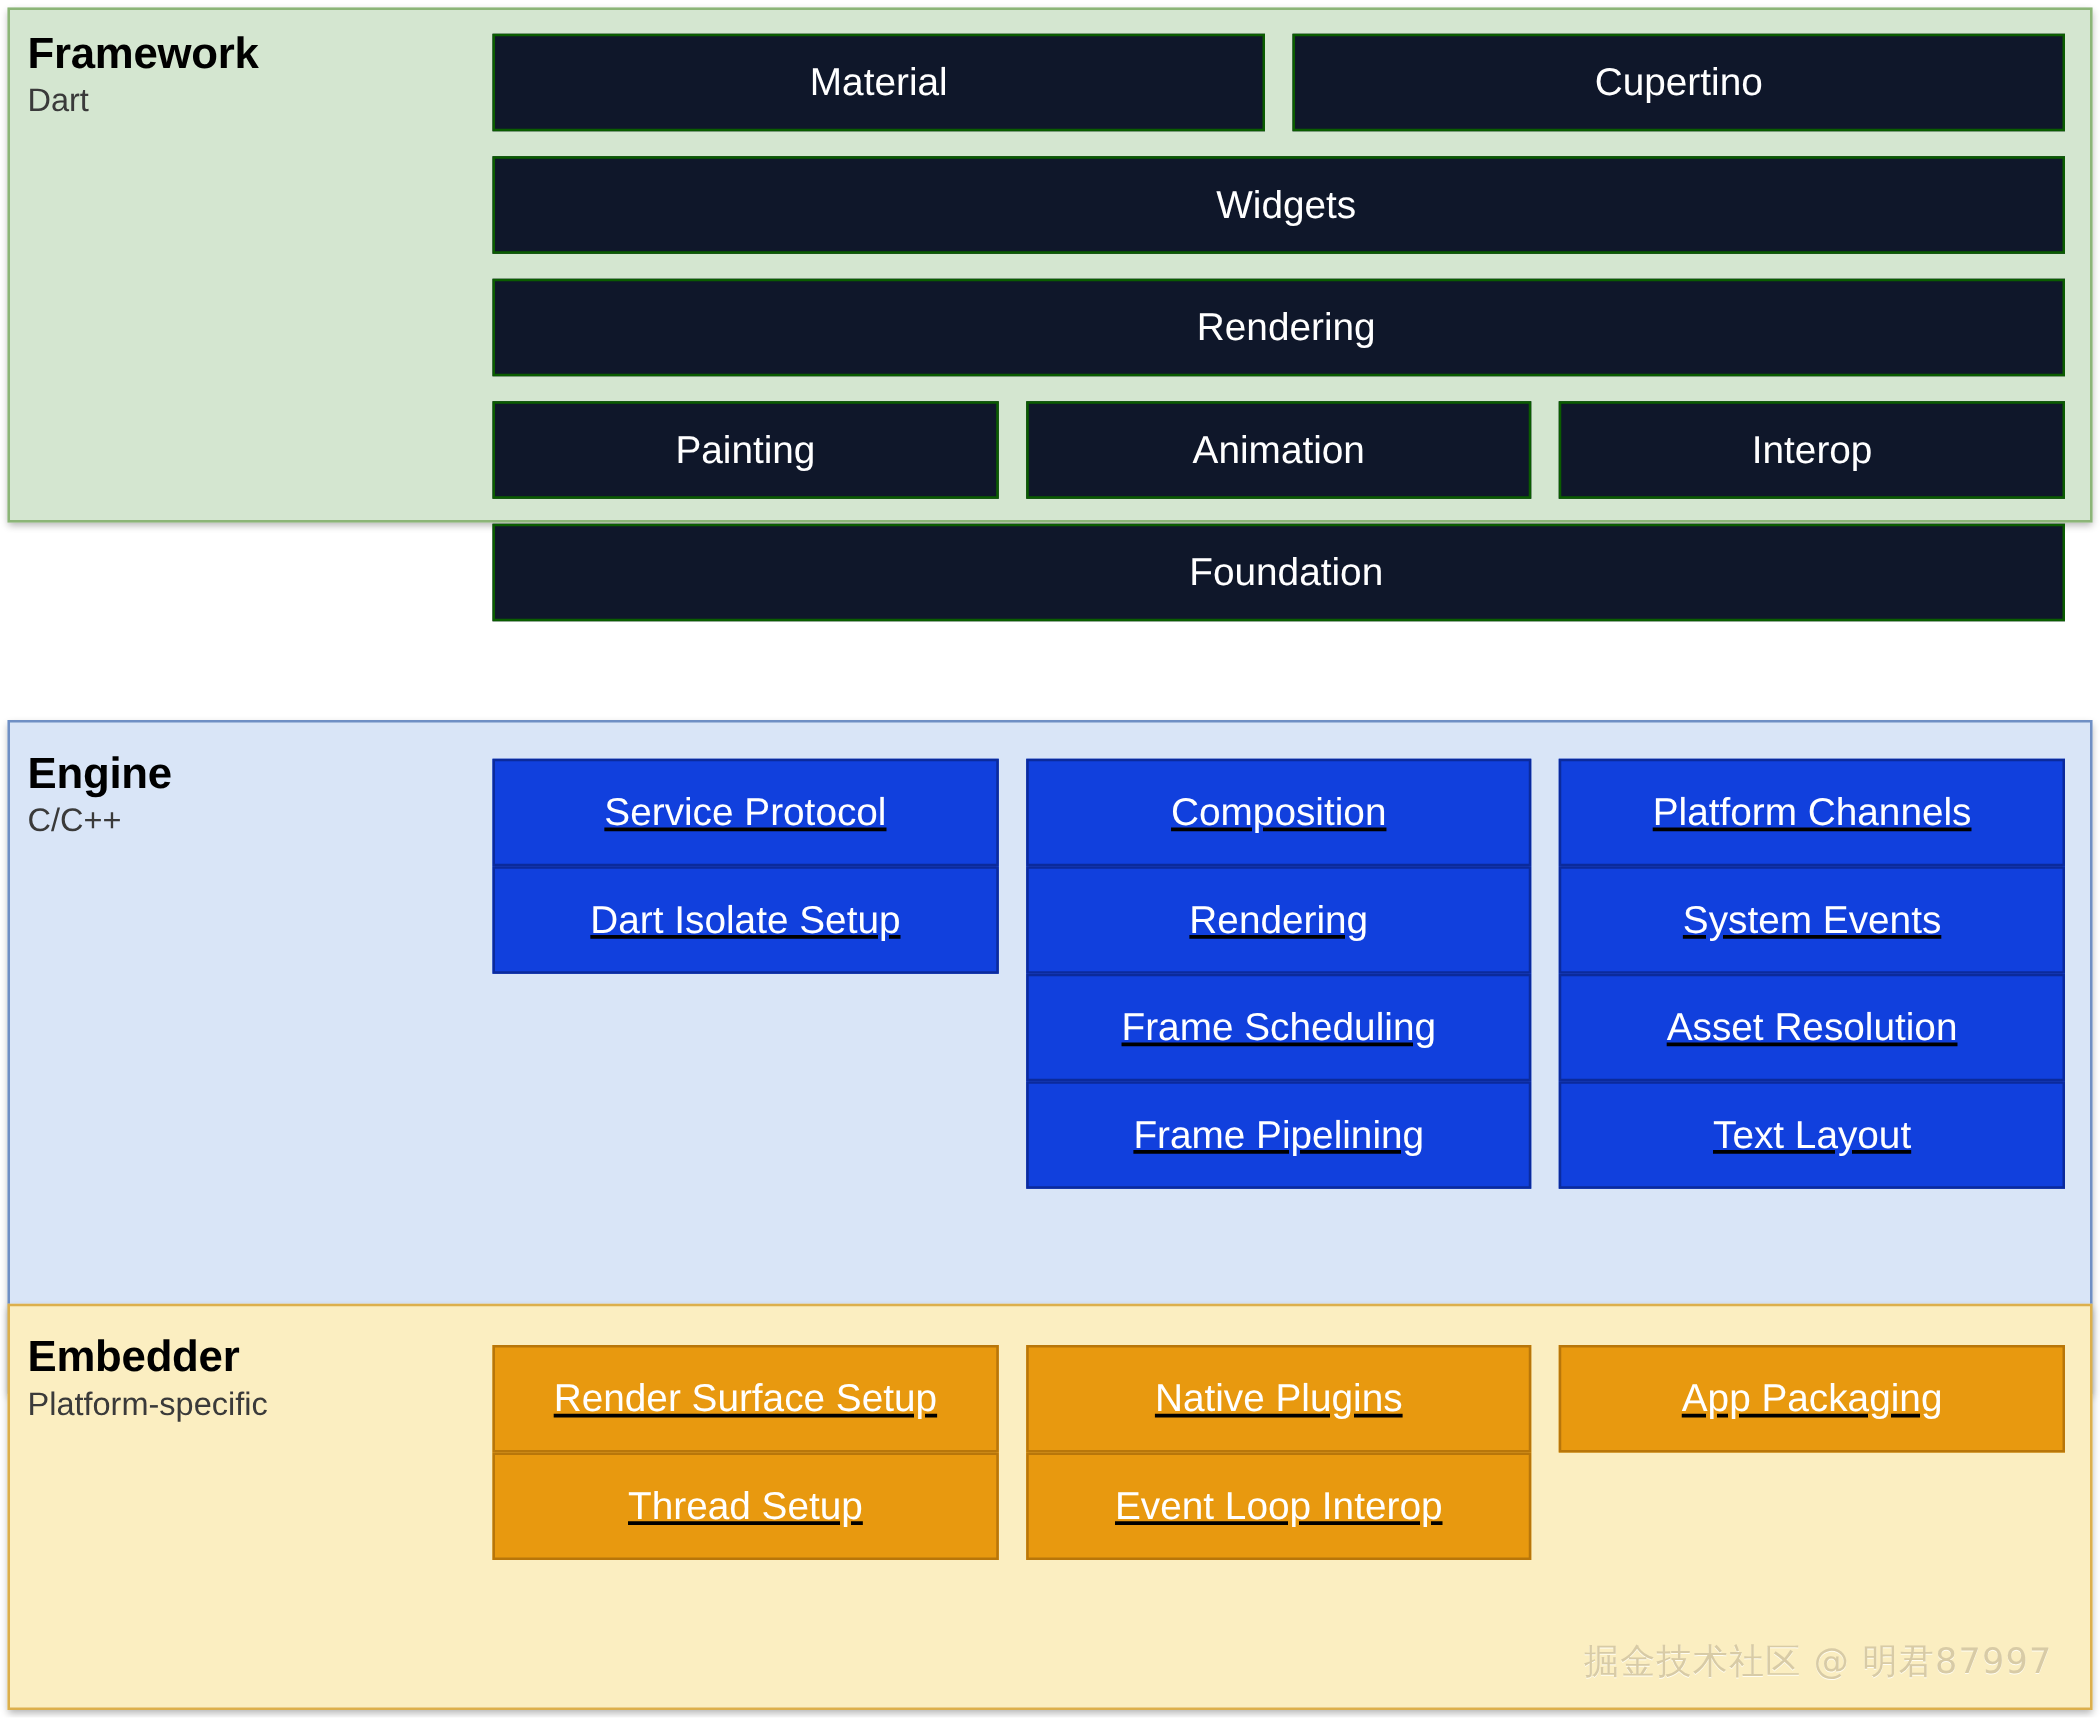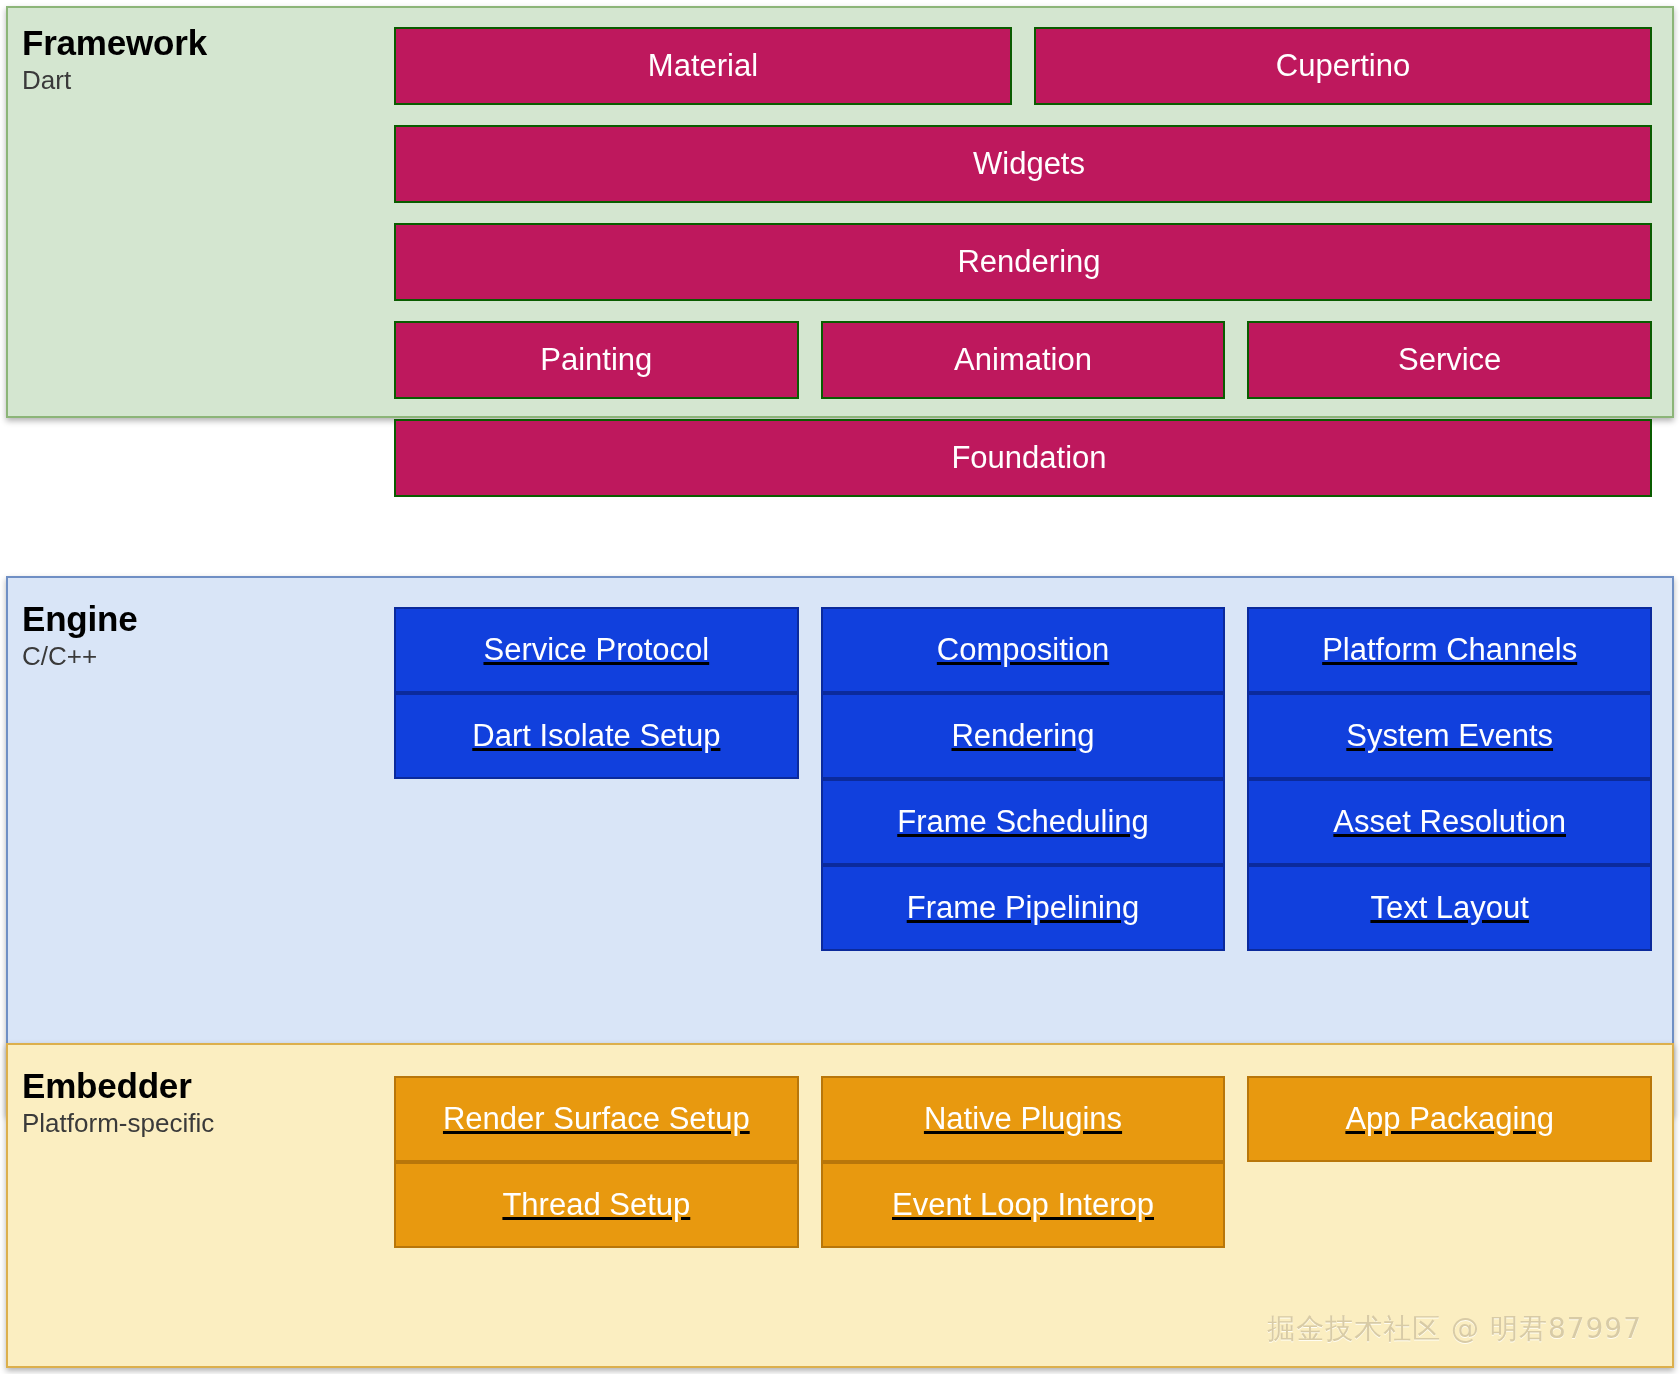--- a/index.html
+++ b/index.html
@@ -95,21 +95,21 @@
     color: #ffffff;
     border-width: 2px;
     border-style: solid;
     line-height: 1.1;
     padding: 0 8px;
     white-space: nowrap;
   }
 
   
   .box.green {
-    background: #be185d;
+    background: #0f172a;
     border-color: #0a5c00;
     height: 78px;
     font-size: 31px;
     font-weight: 400;
   }
   
   .box.blue {
     background: #1140dd;
     border-color: #0b2a9c;
     height: 86px;
@@ -172,21 +172,21 @@
       </div>
       <div class="row">
         <div class="box green c-full">Widgets</div>
       </div>
       <div class="row">
         <div class="box green c-full">Rendering</div>
       </div>
       <div class="row">
         <div class="box green c-third">Painting</div>
         <div class="box green c-third">Animation</div>
-        <div class="box green c-third">Service</div>
+        <div class="box green c-third">Interop</div>
       </div>
       <div class="row">
         <div class="box green c-full">Foundation</div>
       </div>
     </div>
   </section>
 
   <section class="layer engine">
     <div class="layer-title">
       <div class="name">Engine</div>

